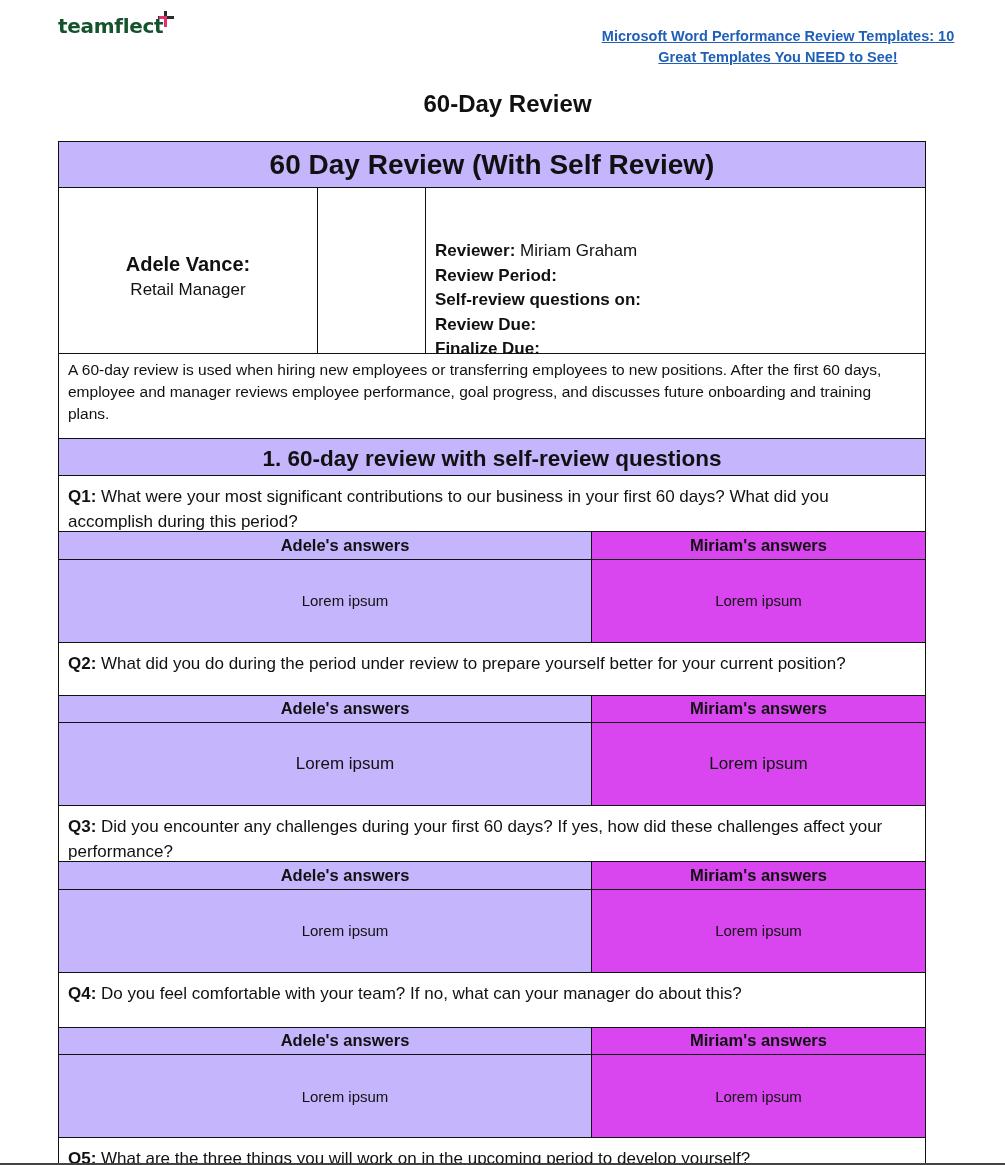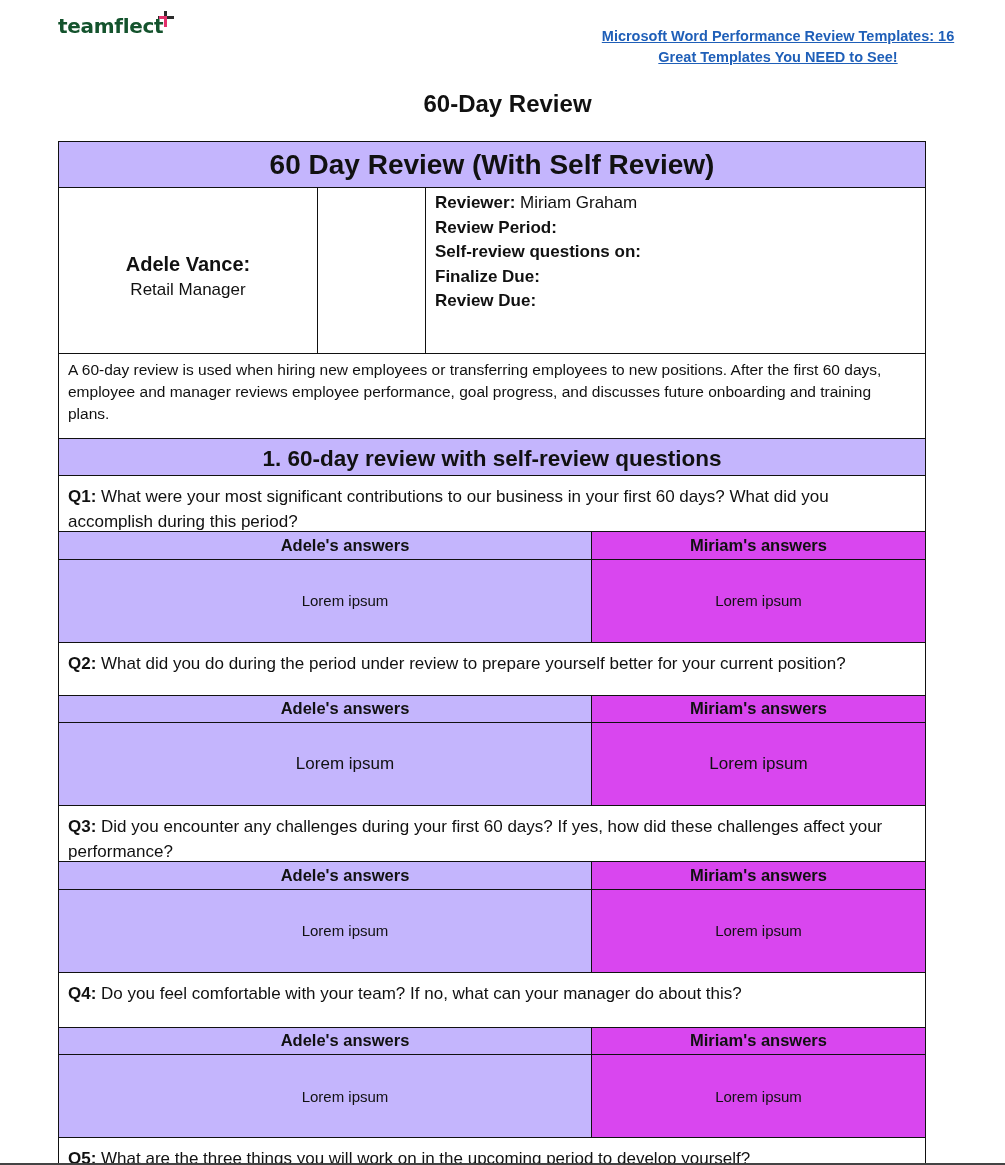--- a/index.html
+++ b/index.html
@@ -22,21 +22,21 @@
   .bluebg { background: #c4b5fd; }
   .lightbg { background: #d946ef; }
 
   .main-header { height: 46px; display: flex; align-items: center; justify-content: center; font-weight: bold; font-size: 28px; }
 
   .info-row { height: 166px; display: flex; }
   .info-name { width: 259px; border-right: 1.5px solid #111; display: flex; flex-direction: column; align-items: center; justify-content: center; padding-top: 12px; }
   .info-name .name { font-weight: bold; font-size: 20px; }
   .info-name .role { font-size: 17px; margin-top: 4px; }
   .info-blank { width: 108px; border-right: 1.5px solid #111; }
-  .info-details { flex: 1; padding: 3px 0 0 9px; font-size: 17px; line-height: 24.5px; }
+  .info-details { flex: 1; padding: 3px 0 0 9px; font-size: 17px; line-height: 24.5px; margin-top: 48px; }
   .info-details b { font-weight: bold; }
 
   .desc { height: 85px; padding: 5px 9px; font-size: 15.5px; line-height: 22px; }
 
   .section-header { height: 37px; display: flex; align-items: center; justify-content: center; font-weight: bold; font-size: 22.5px; padding-top: 4px; }
 
   .question { padding: 8px 9px; font-size: 17px; line-height: 25px; }
   .question b { font-weight: bold; }
 
   .ans-row { display: flex; }
@@ -52,39 +52,39 @@
 <body>
 
 <div class="logo"><span>teamflect</span></div>
 <div class="logo-plus" style="left:158px;top:11px;">
   <div class="v"></div>
     <div class="h"></div>
     <div class="pink"></div>
     <div class="pinkv"></div>
 </div>
 
-<a class="top-link">Microsoft Word Performance Review Templates: 16 Great Templates You NEED to See!</a>
+<a class="top-link">Microsoft Word Performance Review Templates: 10 Great Templates You NEED to See!</a>
 
 <div class="doc-title">60-Day Review</div>
 
 <div class="tbl">
   <div class="row main-header bluebg">60 Day Review (With Self Review)</div>
 
   <div class="row info-row">
     <div class="info-name">
       <div class="name">Adele Vance:</div>
       <div class="role">Retail Manager</div>
     </div>
     <div class="info-blank"></div>
     <div class="info-details">
       <div><b>Reviewer:</b><span> Miriam Graham</span></div>
       <div><b>Review Period:</b><span></span></div>
       <div><b>Self-review questions on:</b><span></span></div>
+      <div><b>Review Due:</b><span></span></div>
       <div><b>Finalize Due:</b><span></span></div>
-      <div><b>Review Due:</b><span></span></div>
     </div>
   </div>
 
   <div class="row desc">A 60-day review is used when hiring new employees or transferring employees to new positions. After the first 60 days, employee and manager reviews employee performance, goal progress, and discusses future onboarding and training plans.</div>
 
   <div class="row section-header bluebg">1. 60-day review with self-review questions</div>
 
   <div class="row question" style="height:56px;"><b>Q1:</b><span> What were your most significant contributions to our business in your first 60 days? What did you accomplish during this period?</span></div>
   <div class="row ans-row ans-head">
     <div class="ans-left bluebg">Adele's answers</div>

